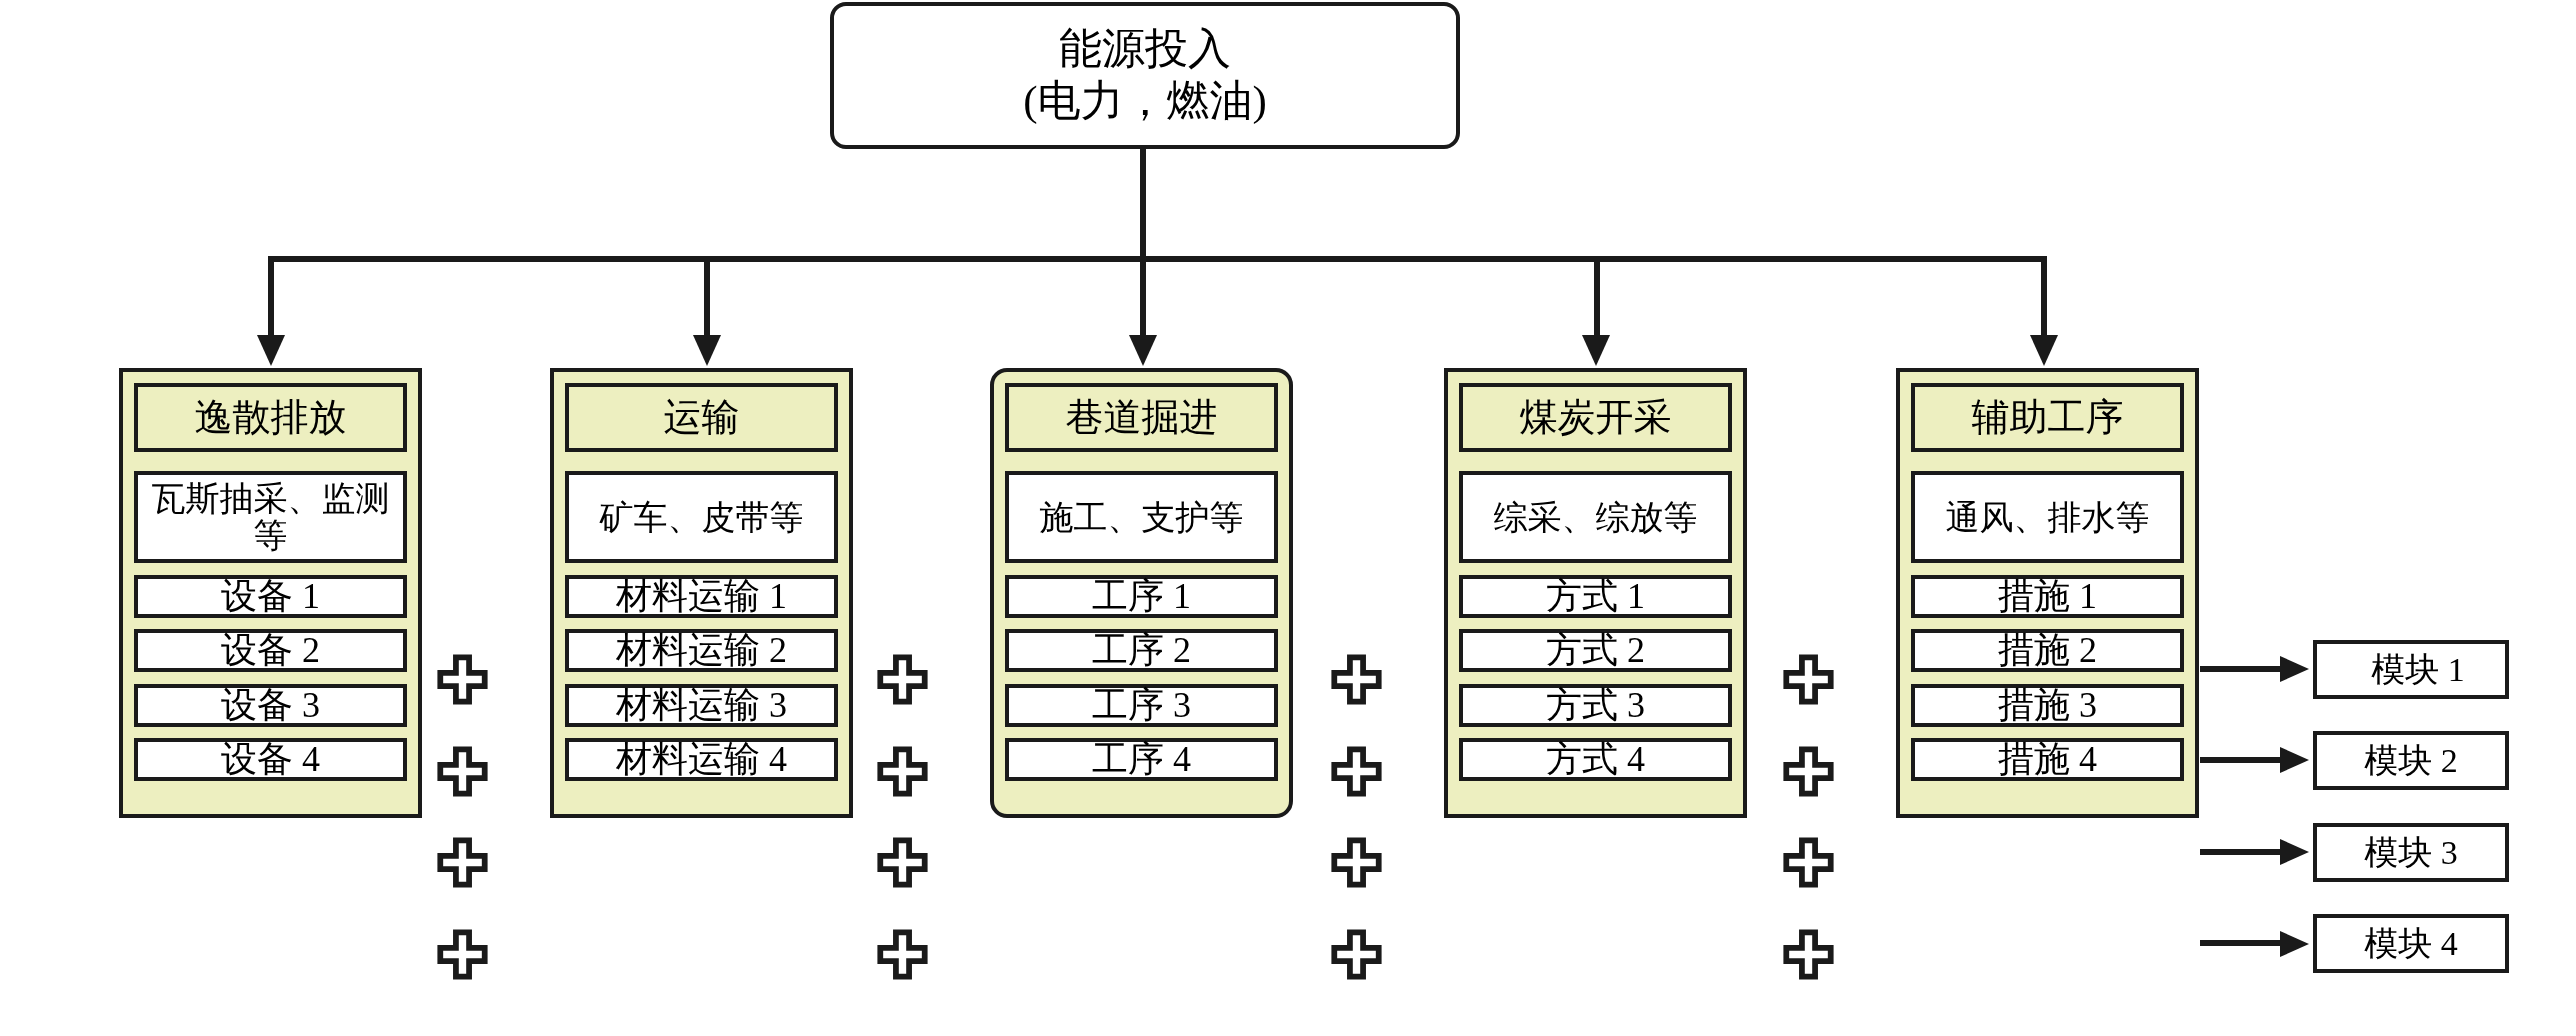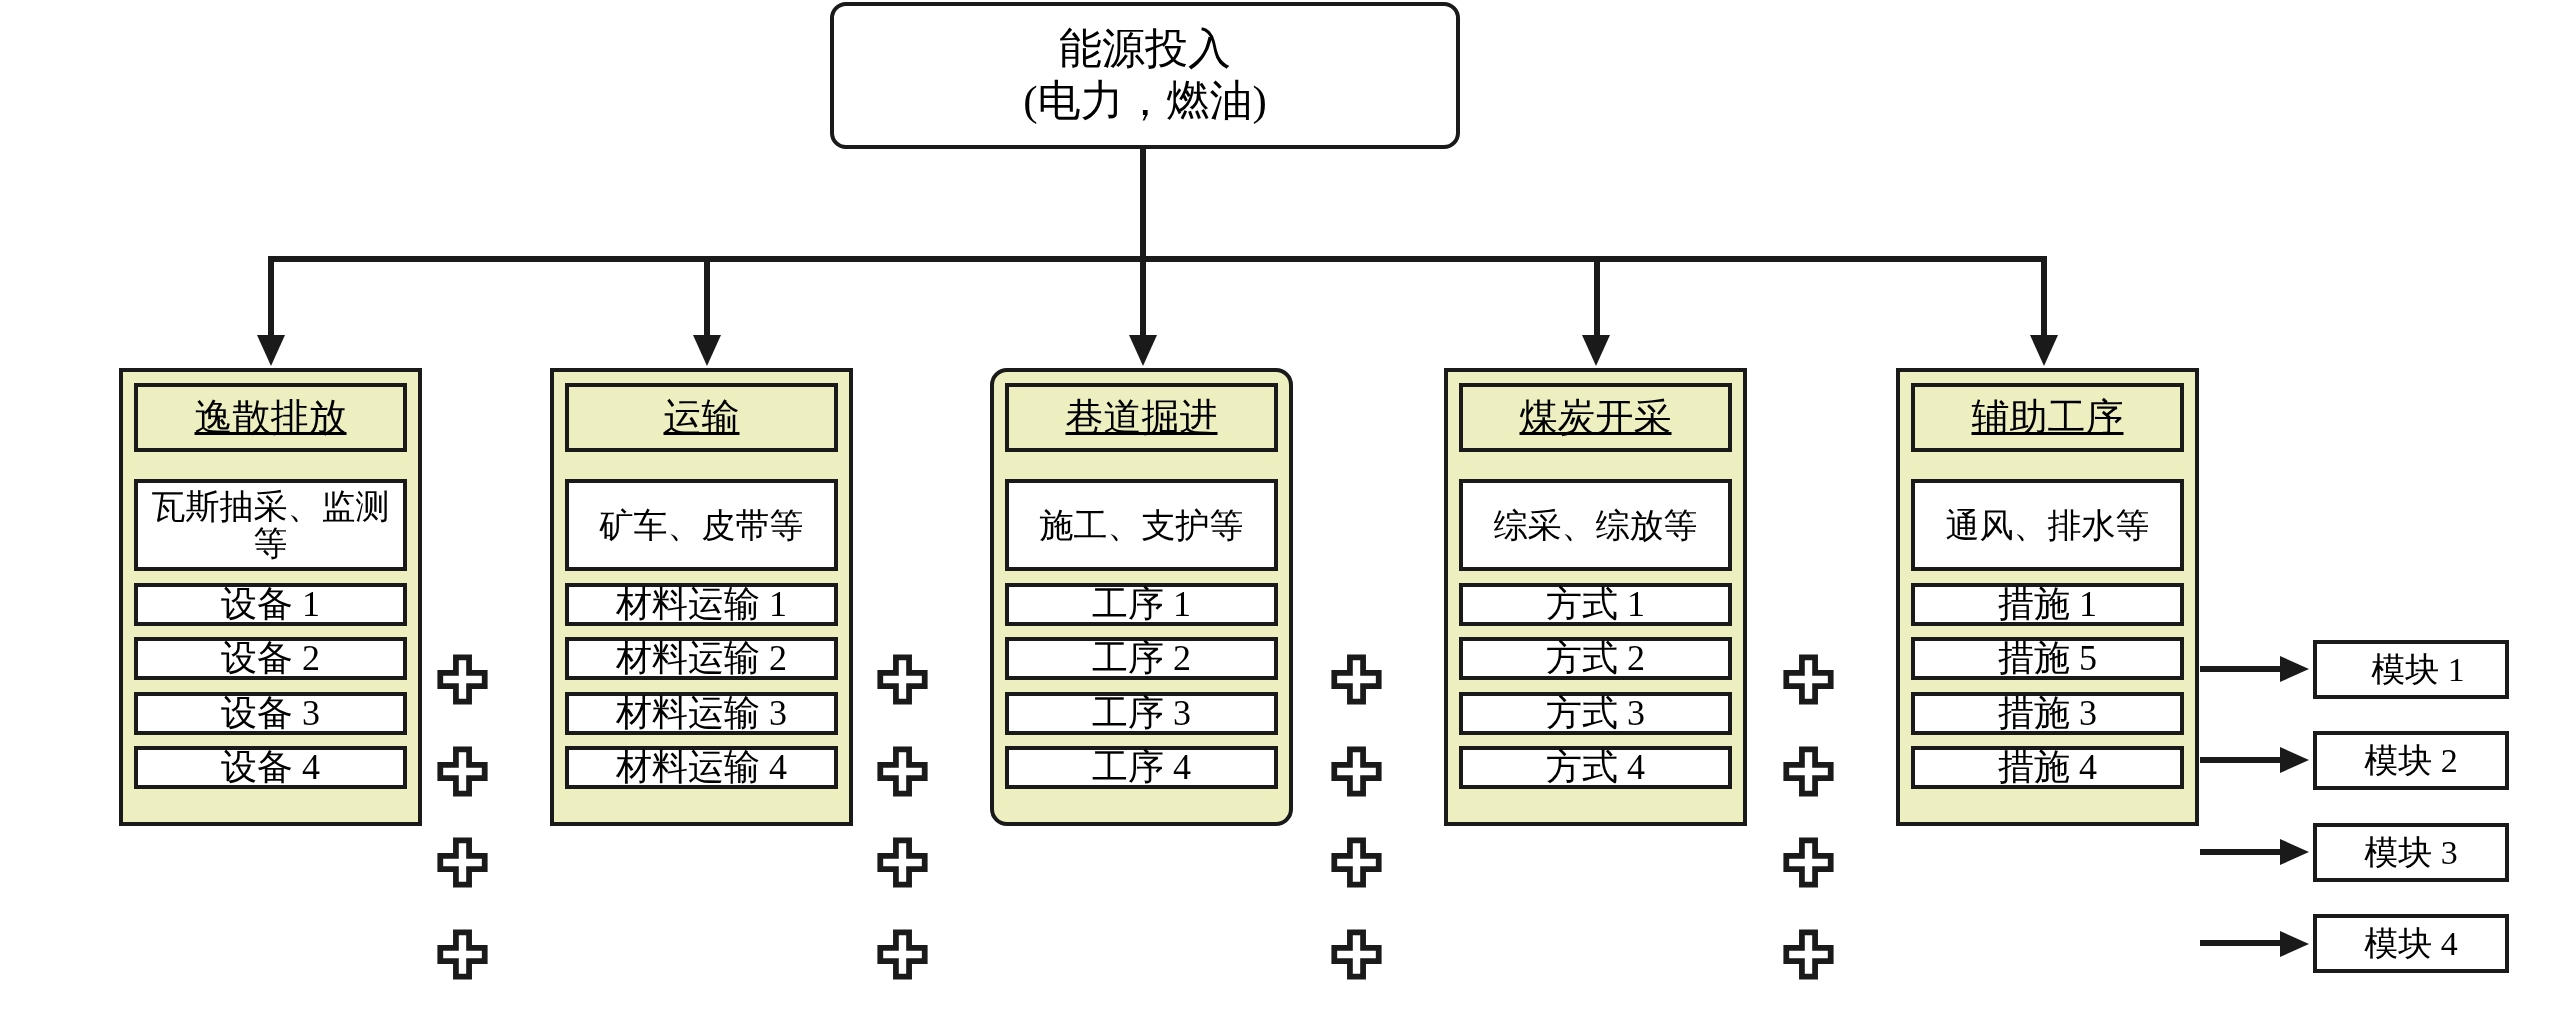--- a/index.html
+++ b/index.html
@@ -79,22 +79,21 @@
   .col-head {
     border: 4.1px solid #1a1a1a;
     background: #edefc0;
     box-sizing: border-box;
     height: 69px;
     display: flex;
     align-items: center;
     justify-content: center;
     font-size: 38px;
     color: #000;
-    margin-bottom: 27px;
-    text-decoration: underline;
+    margin-bottom: 19px;
   }
   .col-sub {
     border: 4.1px solid #1a1a1a;
     background: #ffffff;
     box-sizing: border-box;
     height: 92px;
     display: flex;
     align-items: center;
     justify-content: center;
     text-align: center;
@@ -203,21 +202,21 @@
     <div class="col-item">方式 1</div>
     <div class="col-item">方式 2</div>
     <div class="col-item">方式 3</div>
     <div class="col-item">方式 4</div>
   </div>
 
   <div class="col" style="left:1896px;">
     <div class="col-head">辅助工序</div>
     <div class="col-sub">通风、排水等</div>
     <div class="col-item">措施 1</div>
-    <div class="col-item">措施 5</div>
+    <div class="col-item">措施 2</div>
     <div class="col-item">措施 3</div>
     <div class="col-item">措施 4</div>
   </div>
 
   <div class="plus" style="left:437px; top:654px;">
     <svg width="51" height="51" viewBox="0 0 62 62">
         <path d="M23 4 H39 V23 H58 V39 H39 V58 H23 V39 H4 V23 H23 Z" fill="#ffffff" stroke="#1a1a1a" stroke-width="7" stroke-linejoin="miter"></path>
       </svg>
   </div>
   <div class="plus" style="left:877px; top:654px;">

